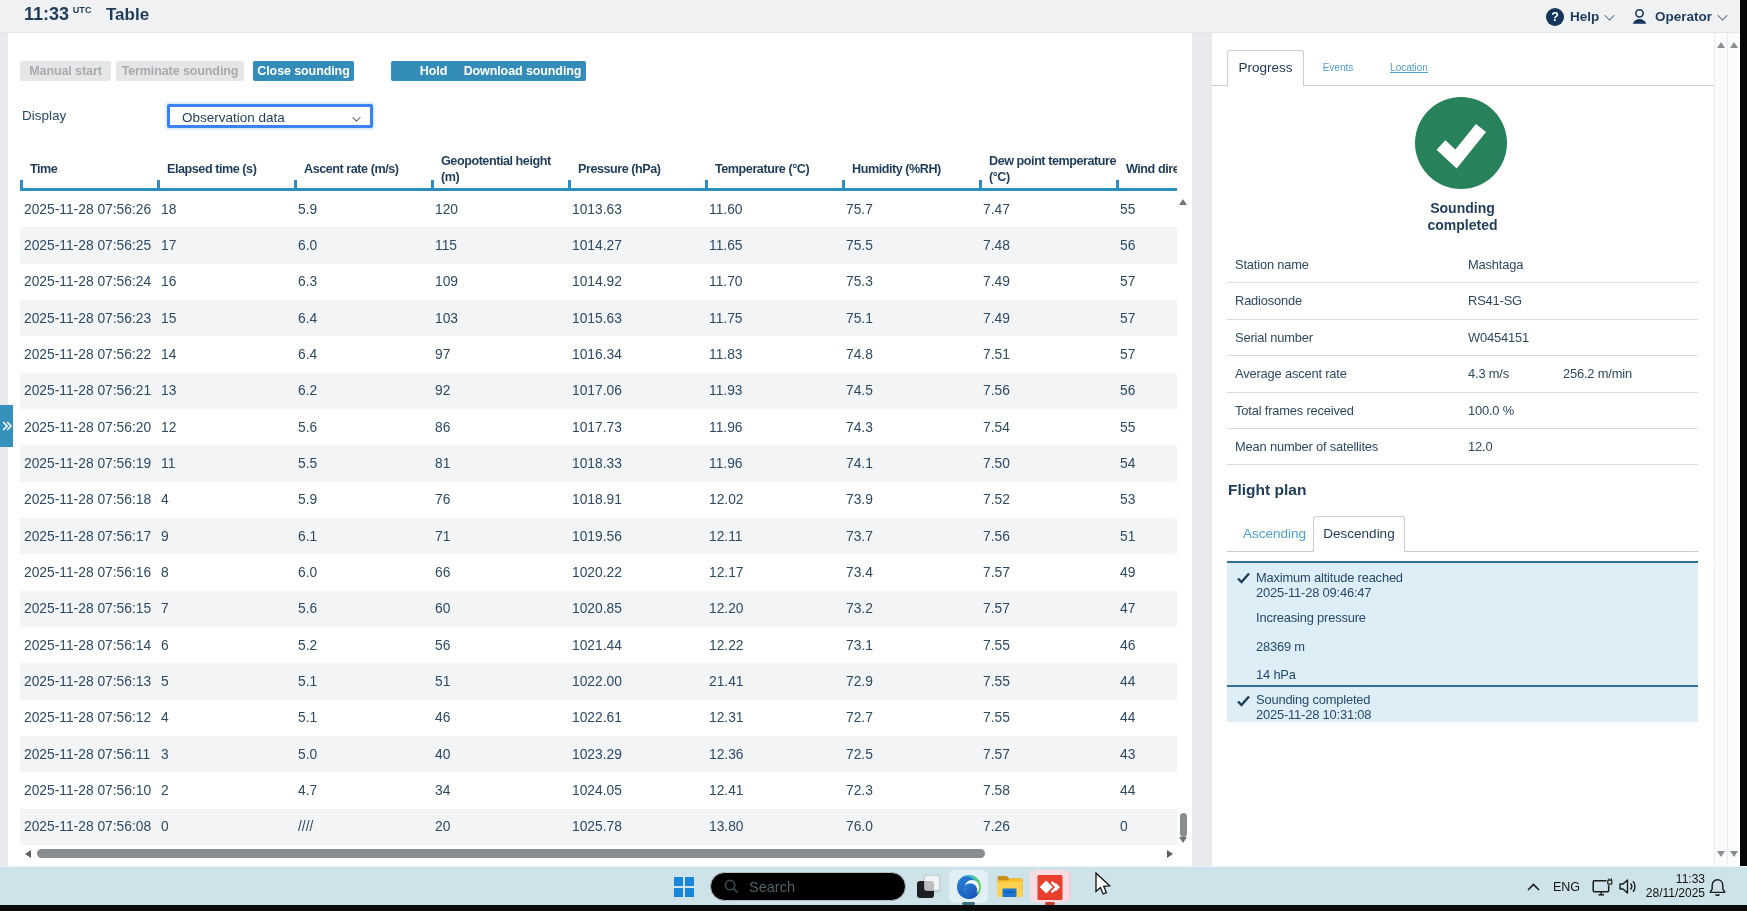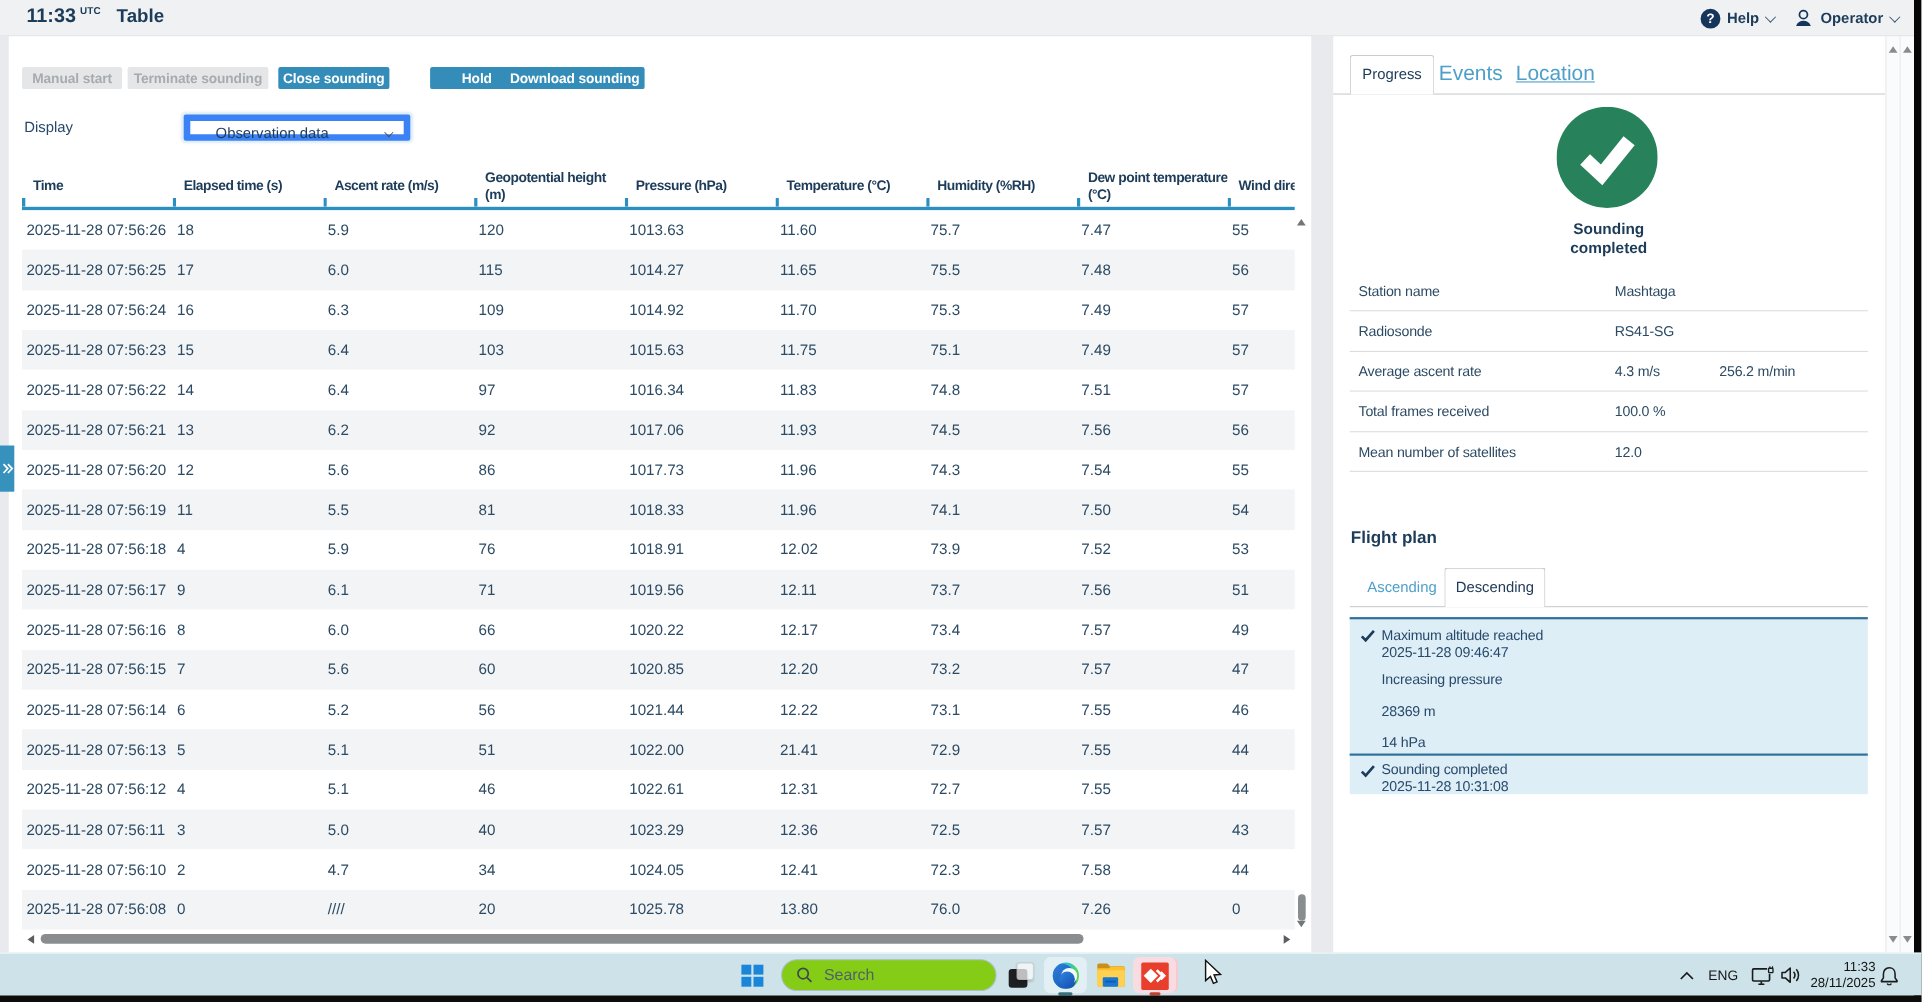--- a/index.html
+++ b/index.html
@@ -21,21 +21,21 @@
   
   .main-pane { position:absolute; left:8px; top:33px; width:1184px; height:833px; background:#fff; }
   .btn { position:absolute; top:28px; height:20px; border:none; border-radius:2px; font-family:inherit; font-size:12.5px; letter-spacing:-0.1px; font-weight:bold; color:#fff; background:#338db8; cursor:pointer; white-space:nowrap; }
   .btn.disabled { background:#e5e6e7; color:#a8abae; }
   .btn-0 { left:12px;  width:91px; }
   .btn-1 { left:108px; width:128px; }
   .btn-2 { left:245px; width:101px; }
   .btn-3 { left:355px; width:85px;margin-left:28px; }
   .btn-4 { left:451px; width:127px; }
   .display-label { position:absolute; left:14px; top:72px; height:22px; line-height:22px; font-size:13.5px; color:#27496a; }
-  .display-select { position:absolute; left:159px; top:71px; width:206px; height:24px; background:#fff; border:6px solid #3b82f6; border-radius:2px; box-shadow:0 0 2px 2px rgba(95,168,205,.22); font-size:13.5px; color:#1d3c59; line-height:22px; padding-left:23px; cursor:pointer; }
+  .display-select { position:absolute; left:159px; top:71px; width:206px; height:24px; background:#fff; border:3px solid #3b82f6; border-radius:2px; box-shadow:0 0 2px 2px rgba(95,168,205,.22); font-size:13.5px; color:#1d3c59; line-height:22px; padding-left:12px; cursor:pointer; }
   .display-select .sel-chev { position:absolute; right:10px; top:7px; width:7px; height:7px; border-right:1.5px solid #4a4f54; border-bottom:1.5px solid #4a4f54; transform:rotate(45deg) scale(.85); }
 
   
   .tbl { position:absolute; left:12px; top:117px; width:1157px; }
   .grid-header { display:grid; grid-template-columns:repeat(8,137px) 61px; height:41px; border-bottom:3px solid #2b90c0; }
   .hcell { position:relative; padding-left:10px; padding-right:2px; display:flex; flex-direction:column; justify-content:center; font-size:12.6px; letter-spacing:-0.45px; font-weight:bold; color:#1d3c59; line-height:16.5px; white-space:nowrap; overflow:hidden; }
   .hcell::after { content:''; position:absolute; left:0; bottom:0; width:3px; height:8px; background:#2b90c0; }
   .grid-row { display:grid; grid-template-columns:repeat(8,137px) 61px; height:36.33px; align-items:center; }
   .grid-row:nth-child(even) { background:#f2f4f6; }
   .cell { padding-left:4px; font-size:13.8px; color:#2c4a63; white-space:nowrap; overflow:hidden; }
@@ -55,21 +55,21 @@
   .hscroll .tri-right { position:absolute; left:1149px; top:3px; }
   .hscroll .thumb { position:absolute; left:19px; top:2px; width:948px; height:9px; background:#8a8d8f; border-radius:5px; }
 
   
   .flyout { position:absolute; left:0; top:405px; width:13px; height:42px; background:#3691bc; color:#fff; border:none; cursor:pointer; display:flex; align-items:center; justify-content:center; font-size:12px; padding:0; }
 
   
   .side-panel { position:absolute; left:1212px; top:33px; width:502px; height:833px; background:#fff; }
   .sp-tabline { position:absolute; left:0; top:52px; width:502px; height:1px; background:#c9ccd0; }
   .sp-tab-active { position:absolute; left:15px; top:17px; width:77px; height:36px; background:#fff; border:1px solid #c9ccd0; border-bottom:none; border-radius:3px 3px 0 0; z-index:2; text-align:center; line-height:34px; font-size:13.5px; color:#203c58; cursor:default; }
-  .sp-tab { position:absolute; top:17px; height:36px; line-height:36px; font-size:19px; color:#4d9fca; text-align:left; cursor:pointer; }
+  .sp-tab { position:absolute; top:17px; height:36px; line-height:36px; font-size:10px; color:#4d9fca; text-align:center; cursor:pointer; }
   .sp-tab-events { left:96px; width:60px; }
   .sp-tab-location { left:166px; width:62px;text-decoration:underline; }
   .big-check { position:absolute; left:203px; top:64px; }
   .status-text { position:absolute; left:15px; top:167px; width:471px; text-align:center; font-size:14px; font-weight:bold; color:#1d3c59; line-height:17px; }
   .info { position:absolute; left:15px; top:214px; width:471px; }
   .info-row { position:relative; height:36.4px; border-bottom:1px solid #dadde0; }
   .info-row span { position:absolute; top:0; height:36.4px; line-height:36.4px; font-size:12.9px; letter-spacing:-0.18px; color:#2c4a63; white-space:nowrap; }
   .info-label { left:8px; }
   .info-value { left:241px; }
   .info-value2 { left:336px; }
@@ -89,21 +89,21 @@
   .vtrack-1 { left:1714px; }
   .vtrack-2 { left:1727px; }
   .vtrack .tri-up { position:absolute; left:2px; top:9px; border-bottom-color:#8a8d8f; }
   .vtrack .tri-down { position:absolute; left:2px; bottom:9px; border-top-color:#8a8d8f; }
   .right-strip { position:absolute; left:1740px; top:0; width:7px; height:911px; background:#060606; }
 
   
   .taskbar { position:absolute; left:0; top:866px; width:1747px; height:39px; background:#cde3e9; border-top:1px solid rgba(255,255,255,.65); }
   .win-logo { position:absolute; left:674px; top:10px; width:20px; height:20px; display:grid; grid-template-columns:9.4px 9.4px; grid-template-rows:9.4px 9.4px; gap:1.4px; cursor:pointer; }
   .win-logo i { background:#1a86d9; }
-  .search-pill { position:absolute; left:710px; top:5px; width:196px; height:29px; background:#84cc16; border:1px solid #aebfc5; border-radius:15px; display:flex; align-items:center; padding-left:13px; gap:10px; cursor:text; }
+  .search-pill { position:absolute; left:710px; top:5px; width:196px; height:29px; background:#000000; border:1px solid #aebfc5; border-radius:15px; display:flex; align-items:center; padding-left:13px; gap:10px; cursor:text; }
   .search-pill .stext { font-size:14.5px; color:#51626a; }
   .taskicon { position:absolute; cursor:pointer; }
   .tile { position:absolute; top:3px; width:39px; height:33px; border-radius:6px; cursor:pointer; }
   .tile-edge { left:949px; background:#e2f0f5; }
   .tile-red { left:1030px; background:#f9dce1; box-shadow:3px 0 0 -1px #f3ccd3; }
   .tile img, .tile svg { position:absolute; left:6.5px; top:3.5px; }
   .dash { position:absolute; top:35px; height:3px; border-radius:1.5px; }
   .dash-edge { left:962px; width:13px; background:#38707f; }
   .dash-red { left:1045px; width:10px; background:#c2402d; }
   .tv-black { position:absolute; left:917px; top:14px; width:17px; height:17px; background:#1e1f22; border-radius:3px; }
@@ -424,20 +424,24 @@
     </div>
 
     <div class="info">
       <div class="info-row">
         <span class="info-label">Station name</span>
         <span class="info-value">Mashtaga</span>
       </div>
       <div class="info-row">
         <span class="info-label">Radiosonde</span>
         <span class="info-value">RS41-SG</span>
+      </div>
+      <div class="info-row">
+        <span class="info-label">Serial number</span>
+        <span class="info-value">W0454151</span>
       </div>
       <div class="info-row">
         <span class="info-label">Average ascent rate</span>
         <span class="info-value">4.3 m/s</span>
         <span class="info-value2">256.2 m/min</span>
       </div>
       <div class="info-row">
         <span class="info-label">Total frames received</span>
         <span class="info-value">100.0 %</span>
       </div>

